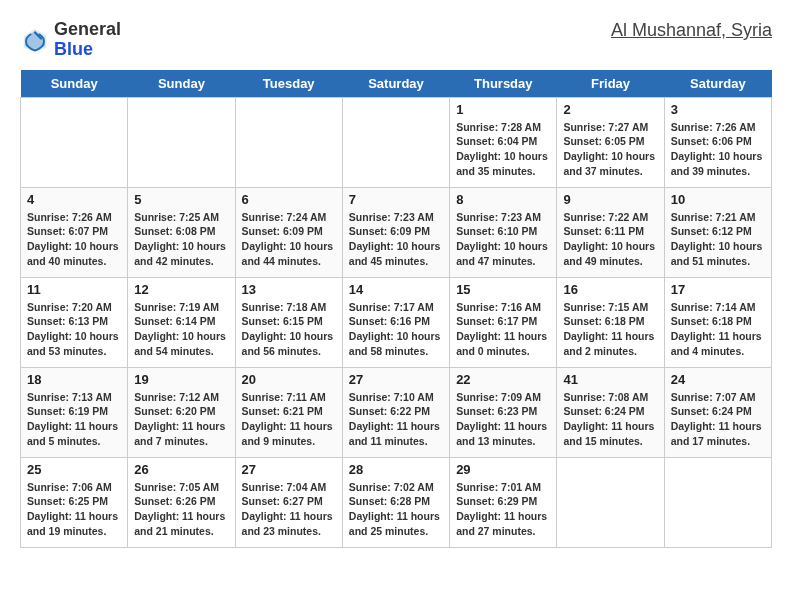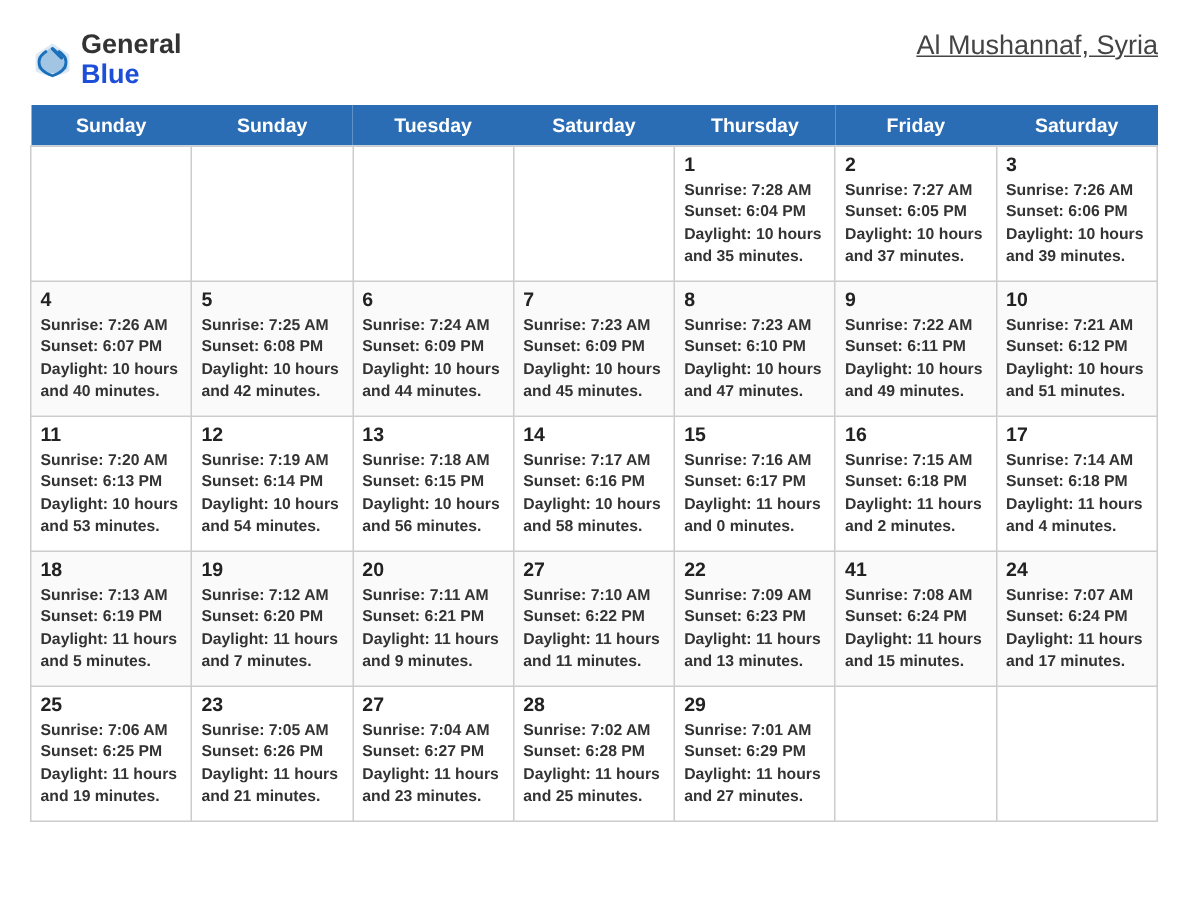--- a/index.html
+++ b/index.html
@@ -278,21 +278,21 @@
       </td>
       </tr>
       <tr>
         <td>
         <div class="day-num">25</div>
         <div class="day-info">
           Sunrise: 7:06 AM<br>Sunset: 6:25 PM<br>Daylight: 11 hours and 19 minutes.
         </div>
       </td>
         <td>
-        <div class="day-num">23</div>
+        <div class="day-num">26</div>
         <div class="day-info">
           Sunrise: 7:05 AM<br>Sunset: 6:26 PM<br>Daylight: 11 hours and 21 minutes.
         </div>
       </td>
         <td>
         <div class="day-num">27</div>
         <div class="day-info">
           Sunrise: 7:04 AM<br>Sunset: 6:27 PM<br>Daylight: 11 hours and 23 minutes.
         </div>
       </td>

